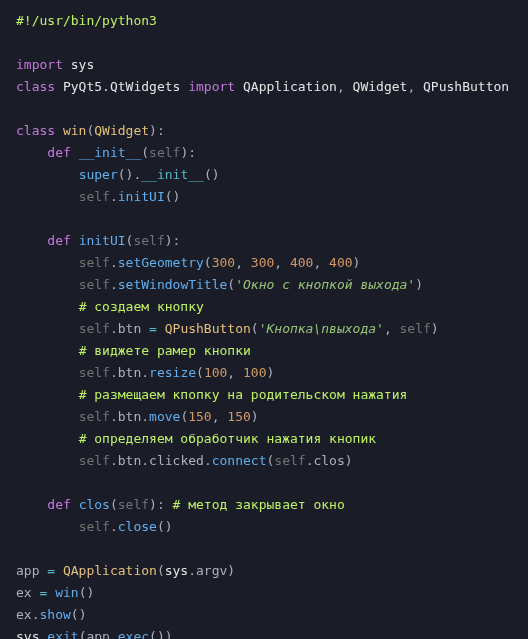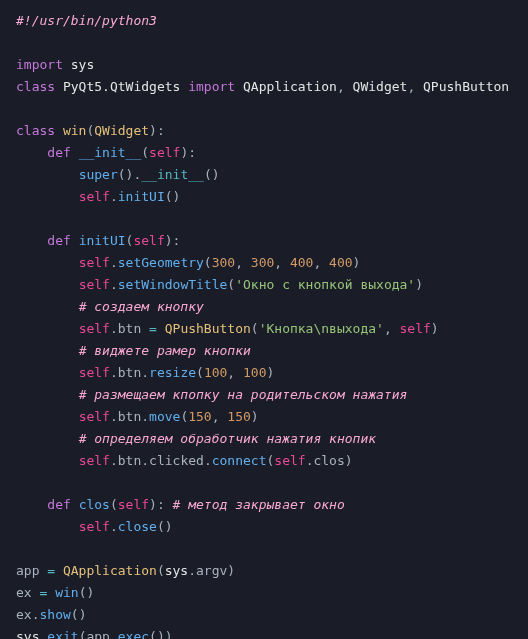--- a/index.html
+++ b/index.html
@@ -12,29 +12,29 @@
   }
   pre.code {
     margin: 0;
     padding: 10px 16px;
     font-family: "Consolas", "Menlo", "DejaVu Sans Mono", monospace;
     font-size: 13px;
     line-height: 22px;
     color: #b9c0cb;
     white-space: pre;
   }
-  .cm  { color: #f9a8d4; font-style: italic; }   
+  .cm  { color: #bef264; }   
   .kw  { color: #c678dd; }                        
   .mod { color: #e5e5e5; }                        
   .cls { color: #e5c07b; }                        
   .fn  { color: #61afef; }                        
-  .id  { color: #ec4899; margin-top: 36px; }                        
+  .id  { color: #737373; margin-top: 36px; }                        
   .pl  { color: #abb2bf; }                        
   .op  { color: #56b6c2; }                        
-  .str { color: #98c379; }                        
+  .str { color: #98c379; font-style: italic; }                        
   .num { color: #d19a66; text-align: right; }                        
   .par { color: #abb2bf; }                        
   .dun { color: #56b6c2; }                        
 </style>
 </head>
 <body>
 
 <pre class="code" id="code"><span class="cm">#!/usr/bin/python3</span>
 
 <span class="kw">import</span> <span class="mod">sys</span>

